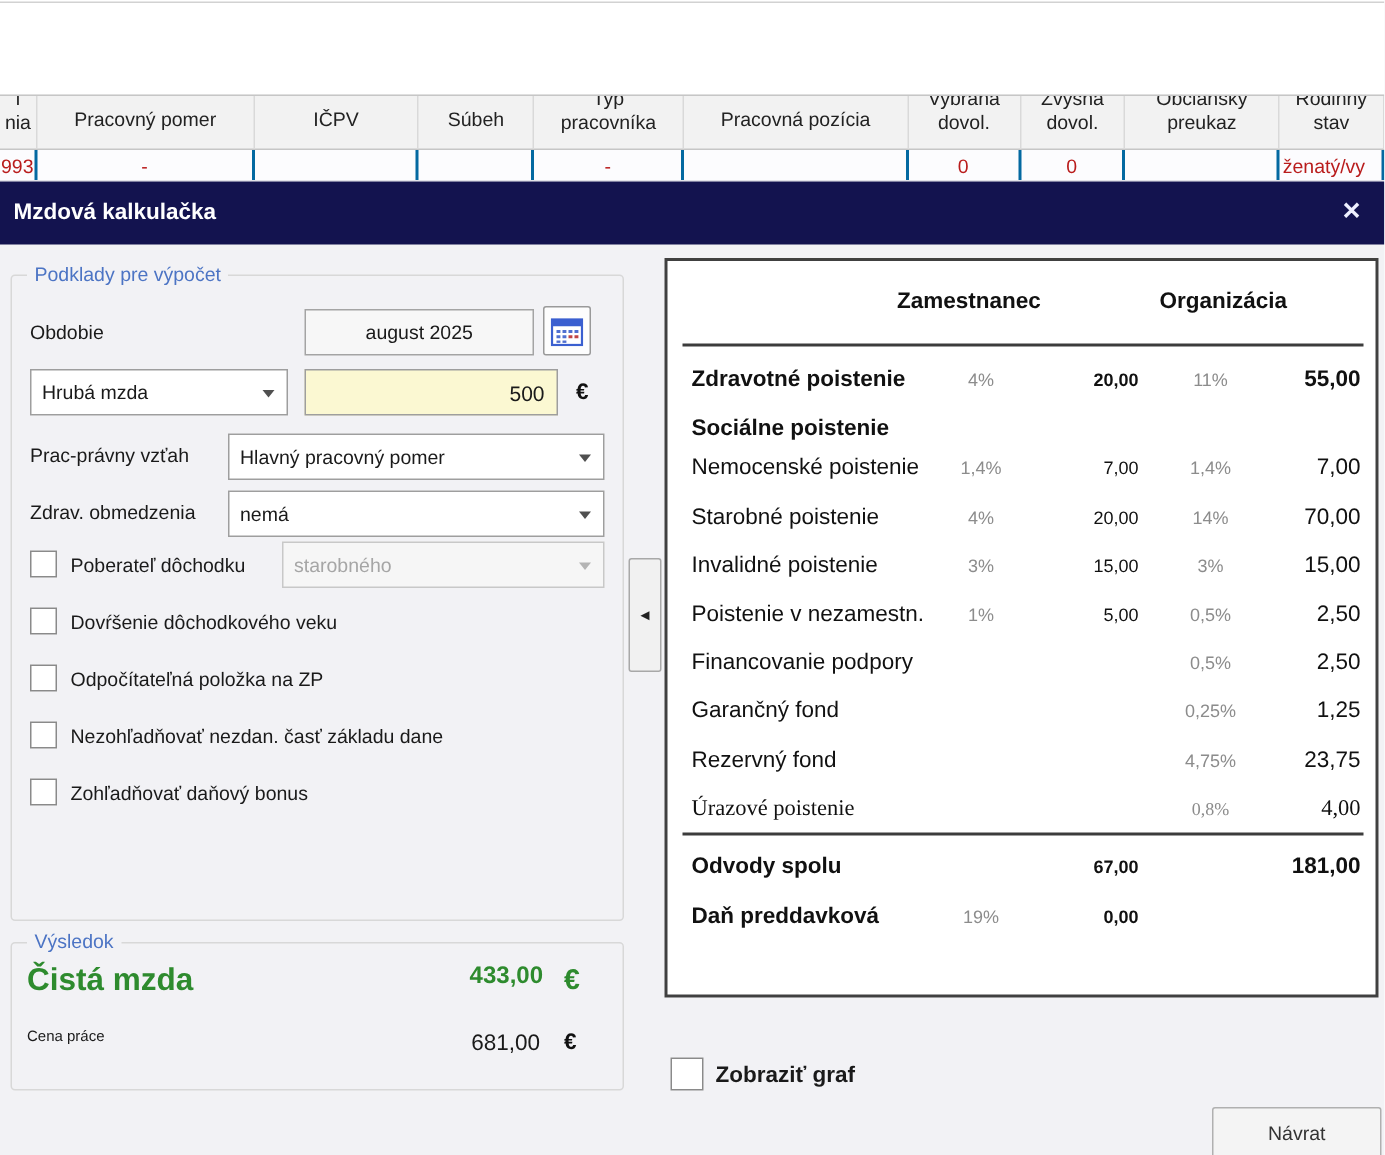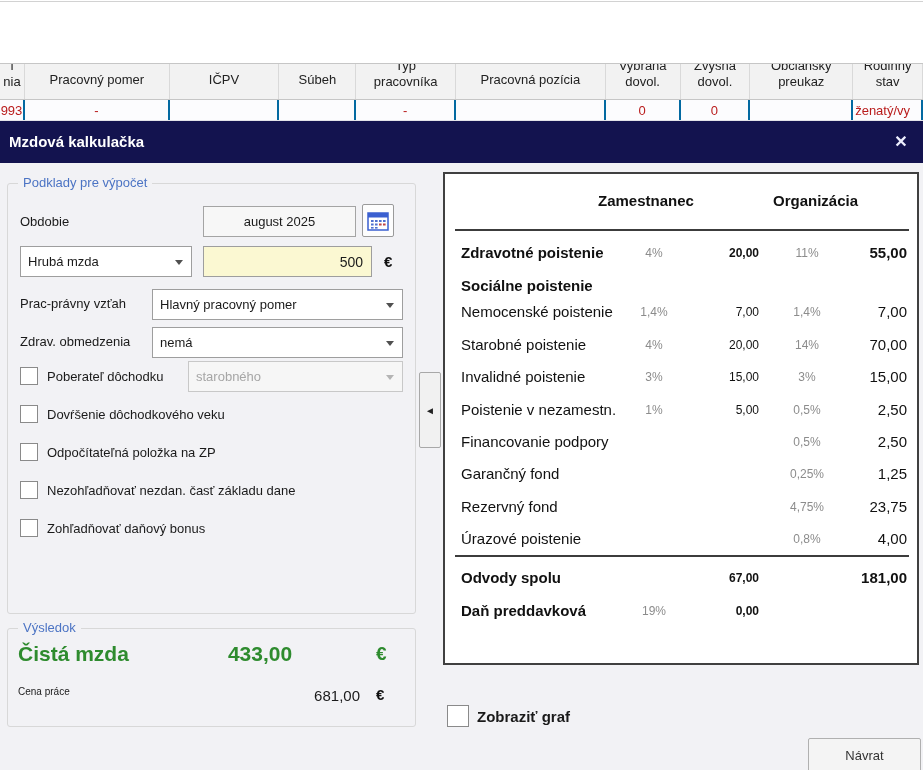--- a/index.html
+++ b/index.html
@@ -43,21 +43,21 @@
   .eur{position:absolute;font-weight:bold;font-size:15px;color:#111}
   .checkbox{position:absolute;width:18px;height:18px;background:#ffffff;border:1px solid #8a8a8a;box-sizing:border-box}
   .cb-label{position:absolute;white-space:nowrap;color:#1a1a1a}
 
   #cal-btn{position:absolute;left:354px;top:20px;width:32px;height:33px;background:#fdfdfd;border:1px solid #9a9a9a;border-radius:2px;padding:0;display:flex;align-items:center;justify-content:center}
 
   #collapse-btn{position:absolute;left:419px;top:209px;width:22px;height:76px;background:#f1f1f1;border:1px solid #a8a8a8;border-radius:2px;display:flex;align-items:center;justify-content:center;font-size:10px;color:#222;padding:0}
 
   
   #net-label{position:absolute;left:10px;top:13px;font-size:21px;font-weight:bold;color:var(--green)}
-  #net-value{position:absolute;left:150px;top:13px;width:204px;text-align:center;font-size:21px;font-weight:bold;color:var(--green)}
+  #net-value{position:absolute;left:150px;top:13px;width:204px;text-align:right;font-size:16px;font-weight:bold;color:var(--green)}
   #net-eur{position:absolute;left:368px;top:14px;font-size:19px;font-weight:bold;color:var(--green)}
   #cost-label{position:absolute;left:10px;top:57px;font-size:10px;color:#1a1a1a}
   #cost-value{position:absolute;left:150px;top:58px;width:202px;text-align:right;font-size:15px;color:#1a1a1a}
   #cost-eur{position:absolute;left:368px;top:57px;font-size:15px;font-weight:bold;color:#111}
 
   
   #contrib-panel{position:absolute;left:443px;top:9px;width:476px;height:493px;background:#ffffff;border:2px solid #404040;box-sizing:border-box}
   .c-head{position:absolute;top:18px;font-size:15px;font-weight:bold;color:#111;text-align:left}
   #head-emp{left:153px;width:190px}
   #head-org{left:328px;width:140px}
@@ -293,21 +293,21 @@
             <div class="c-row" style="top: 290px;">
               <span class="c-label">Garančný fond</span>
               <span class="c-p2">0,25%</span>
               <span class="c-v2">1,25</span>
             </div>
             <div class="c-row" style="top: 323px;">
               <span class="c-label">Rezervný fond</span>
               <span class="c-p2">4,75%</span>
               <span class="c-v2">23,75</span>
             </div>
-            <div class="c-row" style="top: 355px;">
+            <div class="c-row" style="top: 355px; font-family: Liberation Serif, serif;">
               <span class="c-label">Úrazové poistenie</span>
               <span class="c-p2">0,8%</span>
               <span class="c-v2">4,00</span>
             </div>
           </div>
         <div class="c-sep" style="top:381px"></div>
         <div class="c-row" style="top:394px">
           <span class="c-label b">Odvody spolu</span>
           <span class="c-v1 b">67,00</span>
           <span class="c-v2 b">181,00</span>

